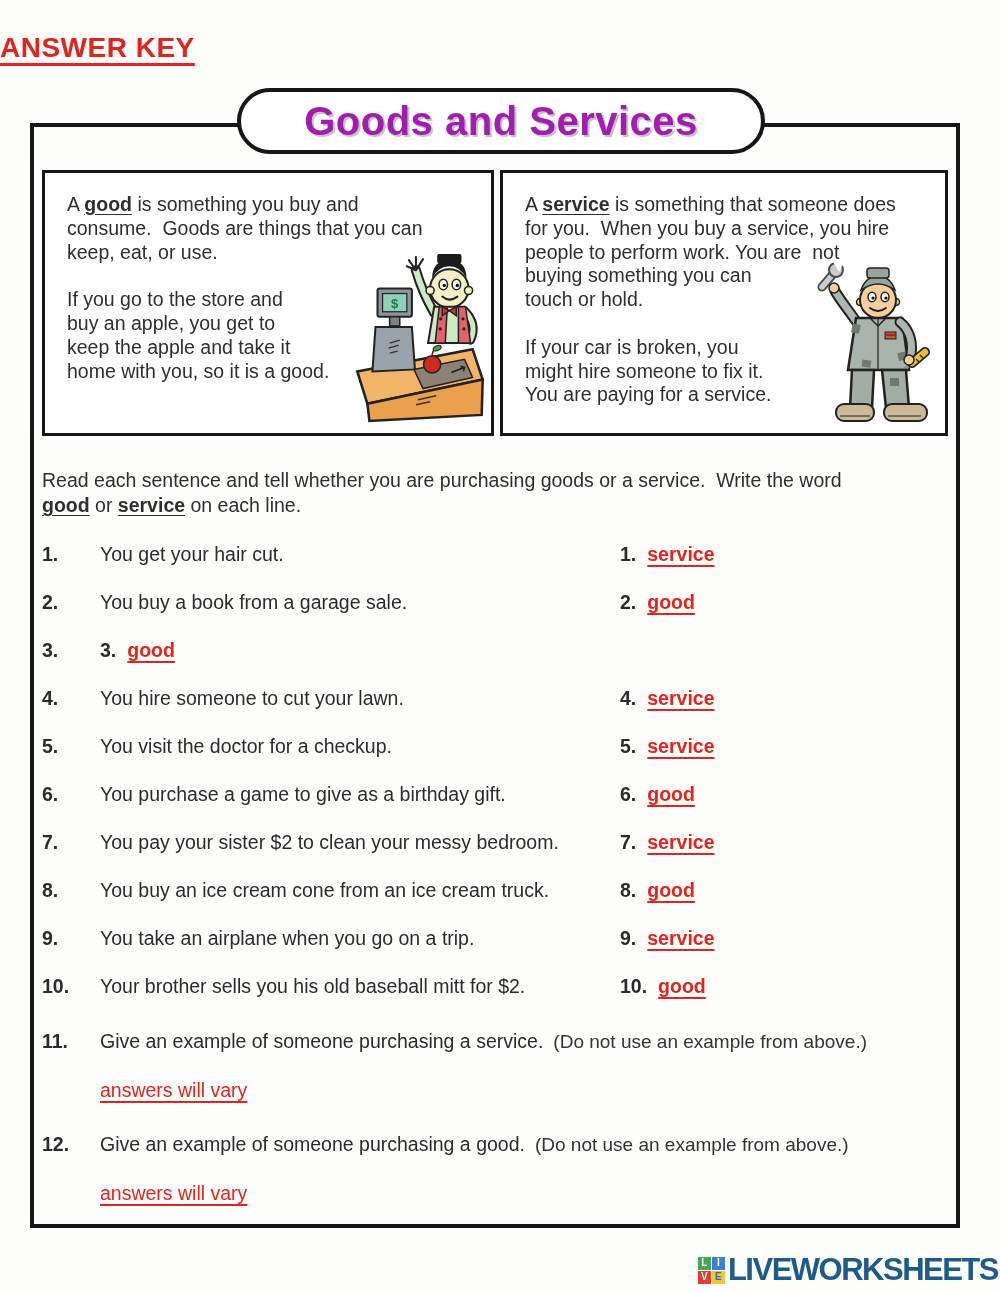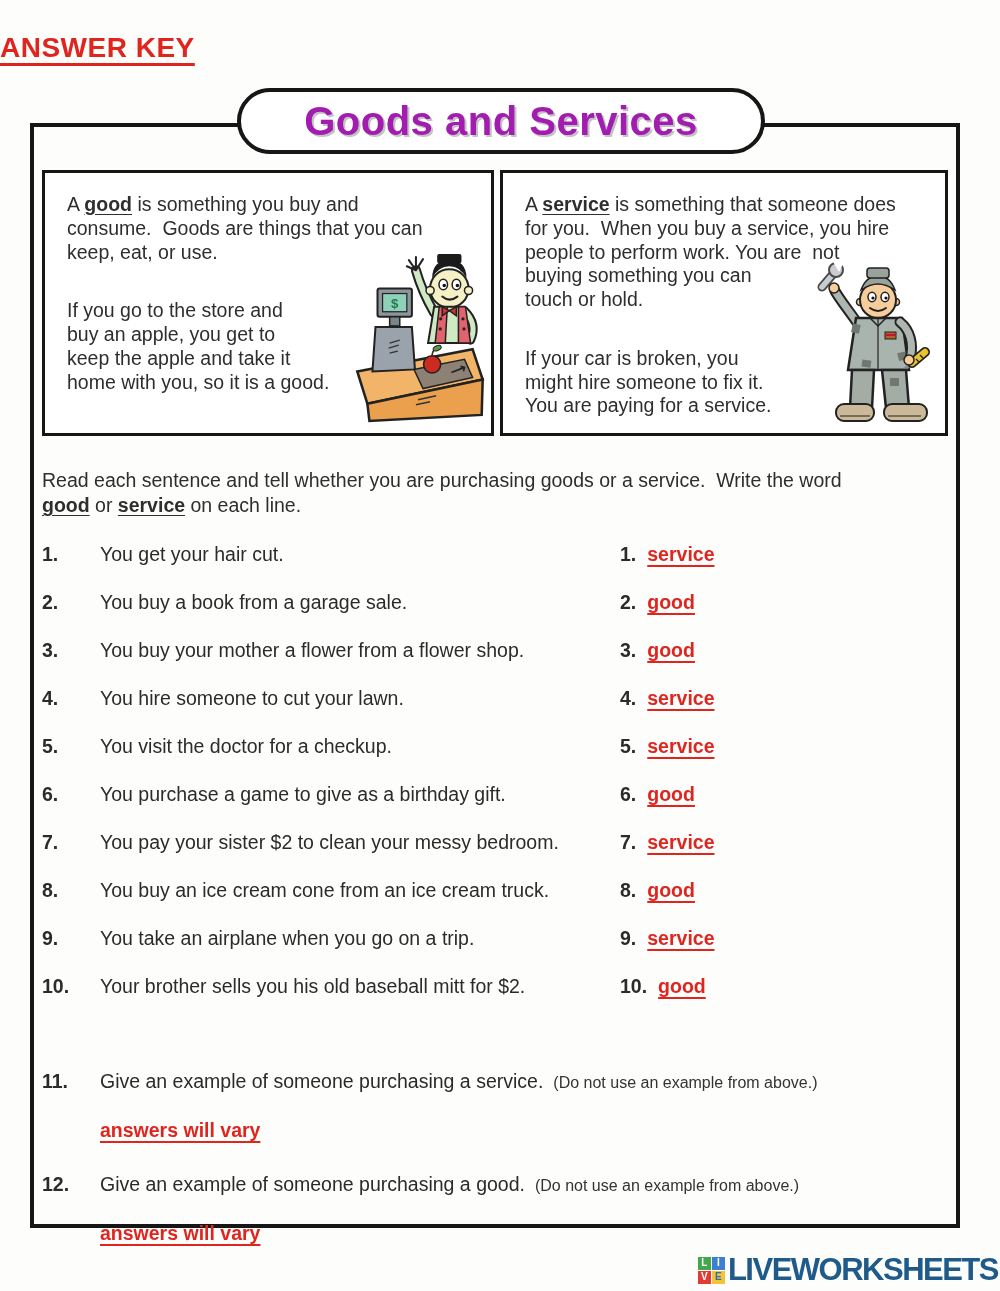--- a/index.html
+++ b/index.html
@@ -22,43 +22,43 @@
   .title-pill{position:absolute;left:237px;top:88px;width:528px;height:66px;z-index:3;
     background:#fff;border:4px solid #161616;border-radius:38px;
     display:flex;align-items:center;justify-content:center;
     font-size:40px;font-weight:bold;color:#a21caf;text-shadow:2px 2px 0 #c3c3c3;letter-spacing:.5px;}
 
   .info-box{position:absolute;top:170px;height:266px;z-index:2;background:#fff;border:3px solid #161616;
     padding:20px 14px 16px 22px;font-size:19.5px;line-height:1.22;color:#2e2e2e;}
   .info-box.good{left:42px;width:452px;}
   .info-box.service{left:500px;width:448px;}
   .info-box p{margin:0;white-space:pre-wrap;}
-  .info-box p + p{margin-top:35px;}
+  .info-box p + p{margin-top:24px;}
   .keyword{font-weight:bold;text-decoration:underline;text-underline-offset:3px;}
   .illu{position:absolute;}
   .illu.cashier{right:4px;bottom:4px;}
   .illu.mechanic{right:8px;bottom:2px;}
 
   .instructions{position:absolute;left:42px;top:468px;width:900px;
     font-size:19.5px;line-height:1.3;color:#2e2e2e;white-space:pre-wrap;}
 
   .q-rows{position:absolute;left:42px;top:543px;width:916px;}
   .q-row{display:flex;align-items:flex-start;height:48px;font-size:19.5px;}
   .q-num{width:58px;font-weight:bold;flex:none;}
   .q-text{width:520px;flex:none;}
   .a-num{font-weight:bold;flex:none;margin-right:11px;}
   .a-val{font-weight:bold;color:var(--answer-red);
     text-decoration:underline;text-decoration-thickness:2px;text-underline-offset:4px;}
 
-  .open-qs{position:absolute;left:42px;top:1070px;width:916px;}
+  .open-qs{position:absolute;left:42px;top:1030px;width:916px;}
   .open-q + .open-q{margin-top:31px;}
   .oq-line{display:flex;align-items:baseline;font-size:19.5px;}
   .oq-num{width:58px;font-weight:bold;flex:none;}
-  .oq-note{font-size:16px;margin-left:10px;color:#333;text-align:center;}
-  .oq-answer{margin-left:58px;margin-top:26px;font-size:19.5px;font-weight:bold;color:var(--answer-red);
+  .oq-note{font-size:19px;margin-left:10px;color:#333;text-align:center;}
+  .oq-answer{margin-left:58px;margin-top:26px;font-size:19.5px;font-weight:normal;color:var(--answer-red);
     text-decoration:underline;text-decoration-thickness:2px;text-underline-offset:4px;width:max-content;}
 
   .footer-line{position:absolute;top:1242px;left:0;width:100%;text-align:center;
     font-size:17px;font-weight:bold;color:var(--footer-navy);}
   .footer-link{color:var(--link-blue);text-decoration:underline;cursor:pointer;}
 
   .lw-logo{position:absolute;right:2px;top:1252px;display:flex;align-items:center;cursor:pointer;}
   .lw-grid{display:grid;grid-template-columns:13px 13px;grid-auto-rows:13px;gap:1px;margin-right:3px;}
   .lw-sq{display:flex;align-items:center;justify-content:center;font-size:10px;font-weight:bold;line-height:1;}
   .lw-text{font-size:31px;font-weight:bold;color:var(--logo-blue);letter-spacing:-1.5px;}
@@ -204,21 +204,20 @@
 
   <div class="q-row">
     <span class="q-num">2.</span>
     <span class="q-text">You buy a book from a garage sale.</span>
     <span class="a-num">2.</span>
     <span class="a-val">good</span>
   </div>
 
   <div class="q-row">
     <span class="q-num">3.</span>
-    <span class="q-text">You buy your mother a flower from a flower shop.</span>
     <span class="a-num">3.</span>
     <span class="a-val">good</span>
   </div>
 
   <div class="q-row">
     <span class="q-num">4.</span>
     <span class="q-text">You hire someone to cut your lawn.</span>
     <span class="a-num">4.</span>
     <span class="a-val">service</span>
   </div>

